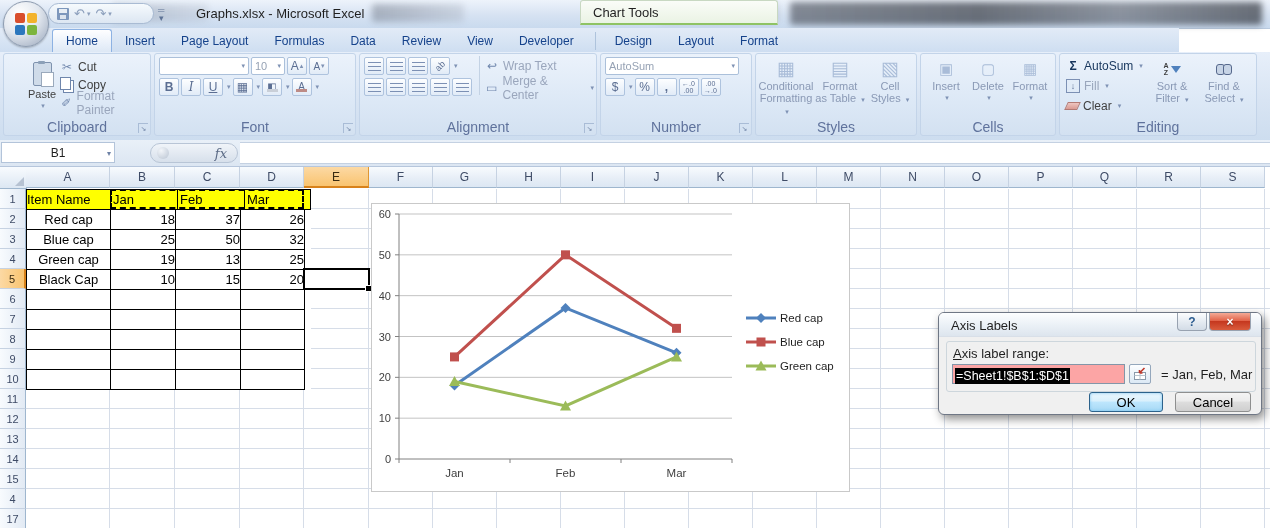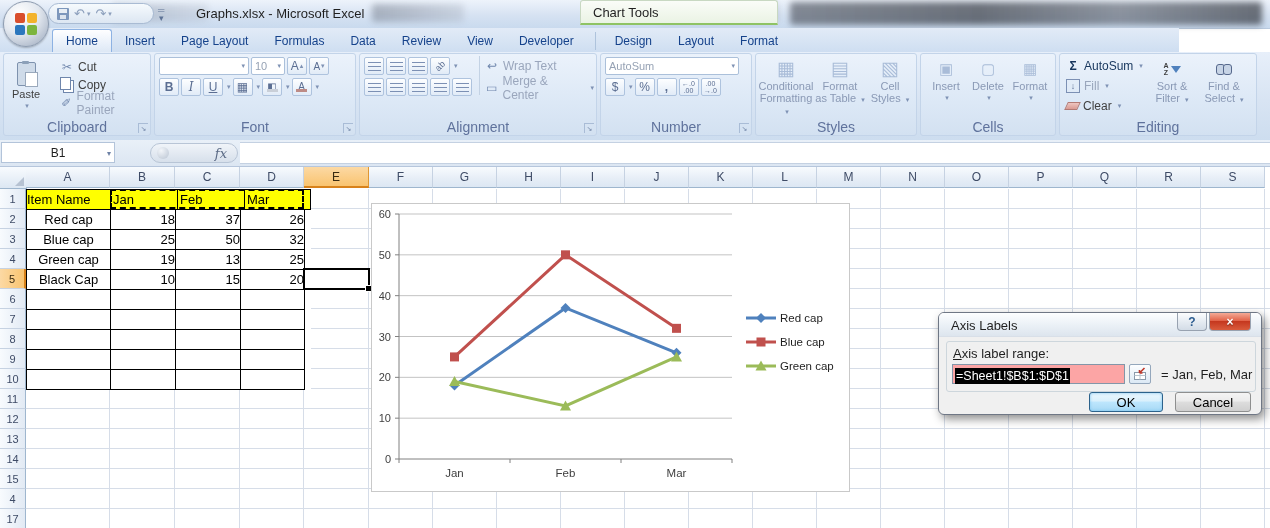--- a/index.html
+++ b/index.html
@@ -184,21 +184,21 @@
       <div class="tab">Developer</div>
       <div class="ctx-sep"></div>
       <div class="tab">Design</div>
       <div class="tab">Layout</div>
       <div class="tab">Format</div>
     </div>
 
   <div id="ribbon">
 
     <div class="group" style="width:148px">
-      <div class="bigbtn" style="position:absolute;left:0;top:4px;width:44px;color:#3F3F3F">
+      <div class="bigbtn" style="position:absolute;left:16px;top:4px;width:44px;color:#3F3F3F">
         <span class="ic-paste"></span>
         <span>Paste</span>
           <span class="dd">▾</span>
       </div>
       <div style="position:absolute;left:54px;top:4px">
         <div class="txtbtn">
             <span class="gi">✂</span>
             <span>Cut</span>
           </div>
         <div class="txtbtn">

